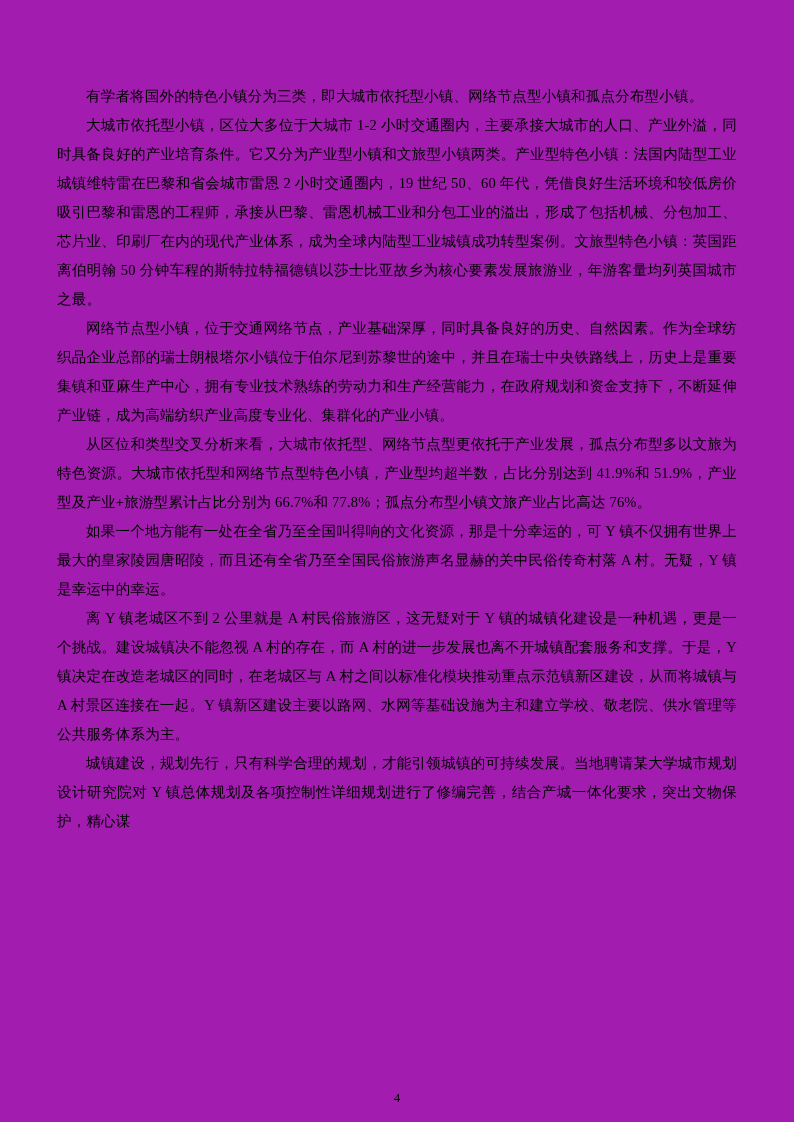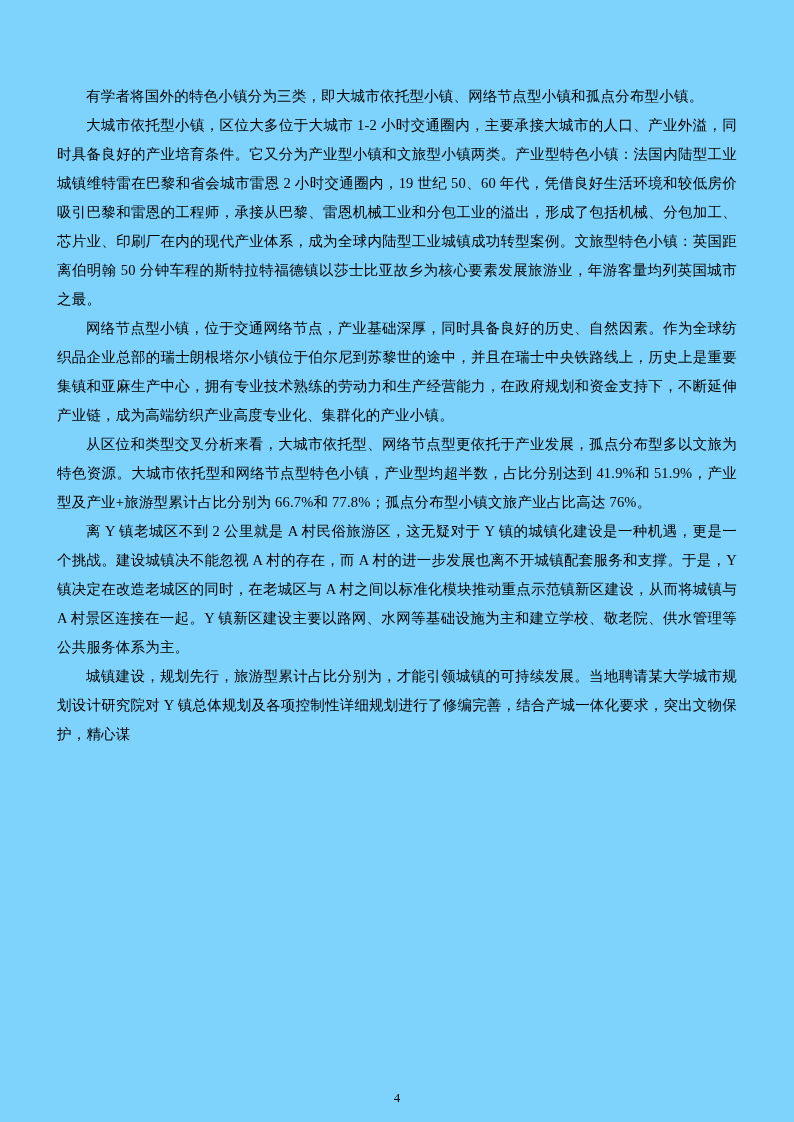--- a/index.html
+++ b/index.html
@@ -16,21 +16,21 @@
     color: #000000;
   }
   .page {
     position: absolute;
     top: 0;
     left: 0;
     width: 794px;
     height: 1122px;
     box-sizing: border-box;
     padding: 82px 57px 0 57px;
-    background: #7dd3fc;
+    background: #a21caf;
   }
   .content p {
     margin: 0;
     font-size: 14.5px;
     line-height: 29px;
     text-align: justify;
     text-indent: 2em;
     word-break: break-all;
     letter-spacing: 0.2px;
   }
@@ -46,17 +46,18 @@
 </style>
 </head>
 <body>
 
 <div class="page">
   <div class="content">
     <p>有学者将国外的特色小镇分为三类，即大城市依托型小镇、网络节点型小镇和孤点分布型小镇。</p>
     <p>大城市依托型小镇，区位大多位于大城市 1-2 小时交通圈内，主要承接大城市的人口、产业外溢，同时具备良好的产业培育条件。它又分为产业型小镇和文旅型小镇两类。产业型特色小镇：法国内陆型工业城镇维特雷在巴黎和省会城市雷恩 2 小时交通圈内，19 世纪 50、60 年代，凭借良好生活环境和较低房价吸引巴黎和雷恩的工程师，承接从巴黎、雷恩机械工业和分包工业的溢出，形成了包括机械、分包加工、芯片业、印刷厂在内的现代产业体系，成为全球内陆型工业城镇成功转型案例。文旅型特色小镇：英国距离伯明翰 50 分钟车程的斯特拉特福德镇以莎士比亚故乡为核心要素发展旅游业，年游客量均列英国城市之最。</p>
     <p>网络节点型小镇，位于交通网络节点，产业基础深厚，同时具备良好的历史、自然因素。作为全球纺织品企业总部的瑞士朗根塔尔小镇位于伯尔尼到苏黎世的途中，并且在瑞士中央铁路线上，历史上是重要集镇和亚麻生产中心，拥有专业技术熟练的劳动力和生产经营能力，在政府规划和资金支持下，不断延伸产业链，成为高端纺织产业高度专业化、集群化的产业小镇。</p>
     <p>从区位和类型交叉分析来看，大城市依托型、网络节点型更依托于产业发展，孤点分布型多以文旅为特色资源。大城市依托型和网络节点型特色小镇，产业型均超半数，占比分别达到 41.9%和 51.9%，产业型及产业+旅游型累计占比分别为 66.7%和 77.8%；孤点分布型小镇文旅产业占比高达 76%。</p>
+    <p>如果一个地方能有一处在全省乃至全国叫得响的文化资源，那是十分幸运的，可 Y 镇不仅拥有世界上最大的皇家陵园唐昭陵，而且还有全省乃至全国民俗旅游声名显赫的关中民俗传奇村落 A 村。无疑，Y 镇是幸运中的幸运。</p>
     <p>离 Y 镇老城区不到 2 公里就是 A 村民俗旅游区，这无疑对于 Y 镇的城镇化建设是一种机遇，更是一个挑战。建设城镇决不能忽视 A 村的存在，而 A 村的进一步发展也离不开城镇配套服务和支撑。于是，Y 镇决定在改造老城区的同时，在老城区与 A 村之间以标准化模块推动重点示范镇新区建设，从而将城镇与 A 村景区连接在一起。Y 镇新区建设主要以路网、水网等基础设施为主和建立学校、敬老院、供水管理等公共服务体系为主。</p>
-    <p>城镇建设，规划先行，旅游型累计占比分别为，才能引领城镇的可持续发展。当地聘请某大学城市规划设计研究院对 Y 镇总体规划及各项控制性详细规划进行了修编完善，结合产城一体化要求，突出文物保护，精心谋</p>
+    <p>城镇建设，规划先行，只有科学合理的规划，才能引领城镇的可持续发展。当地聘请某大学城市规划设计研究院对 Y 镇总体规划及各项控制性详细规划进行了修编完善，结合产城一体化要求，突出文物保护，精心谋</p>
   </div>
   <div class="page-number">4</div>
 </div>
 
 </body></html>

